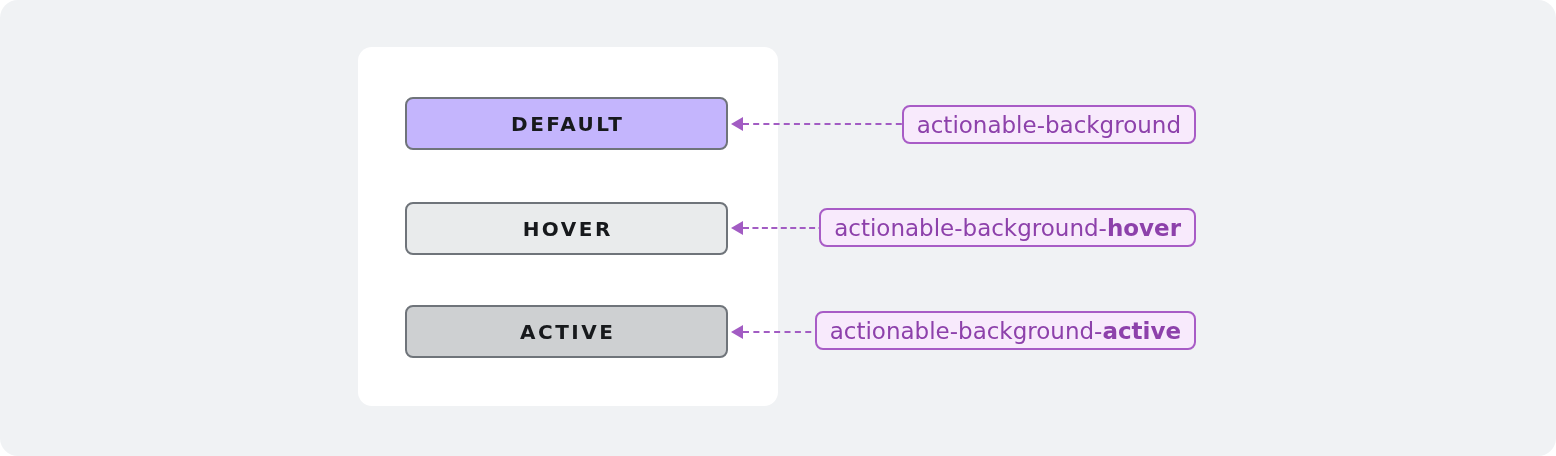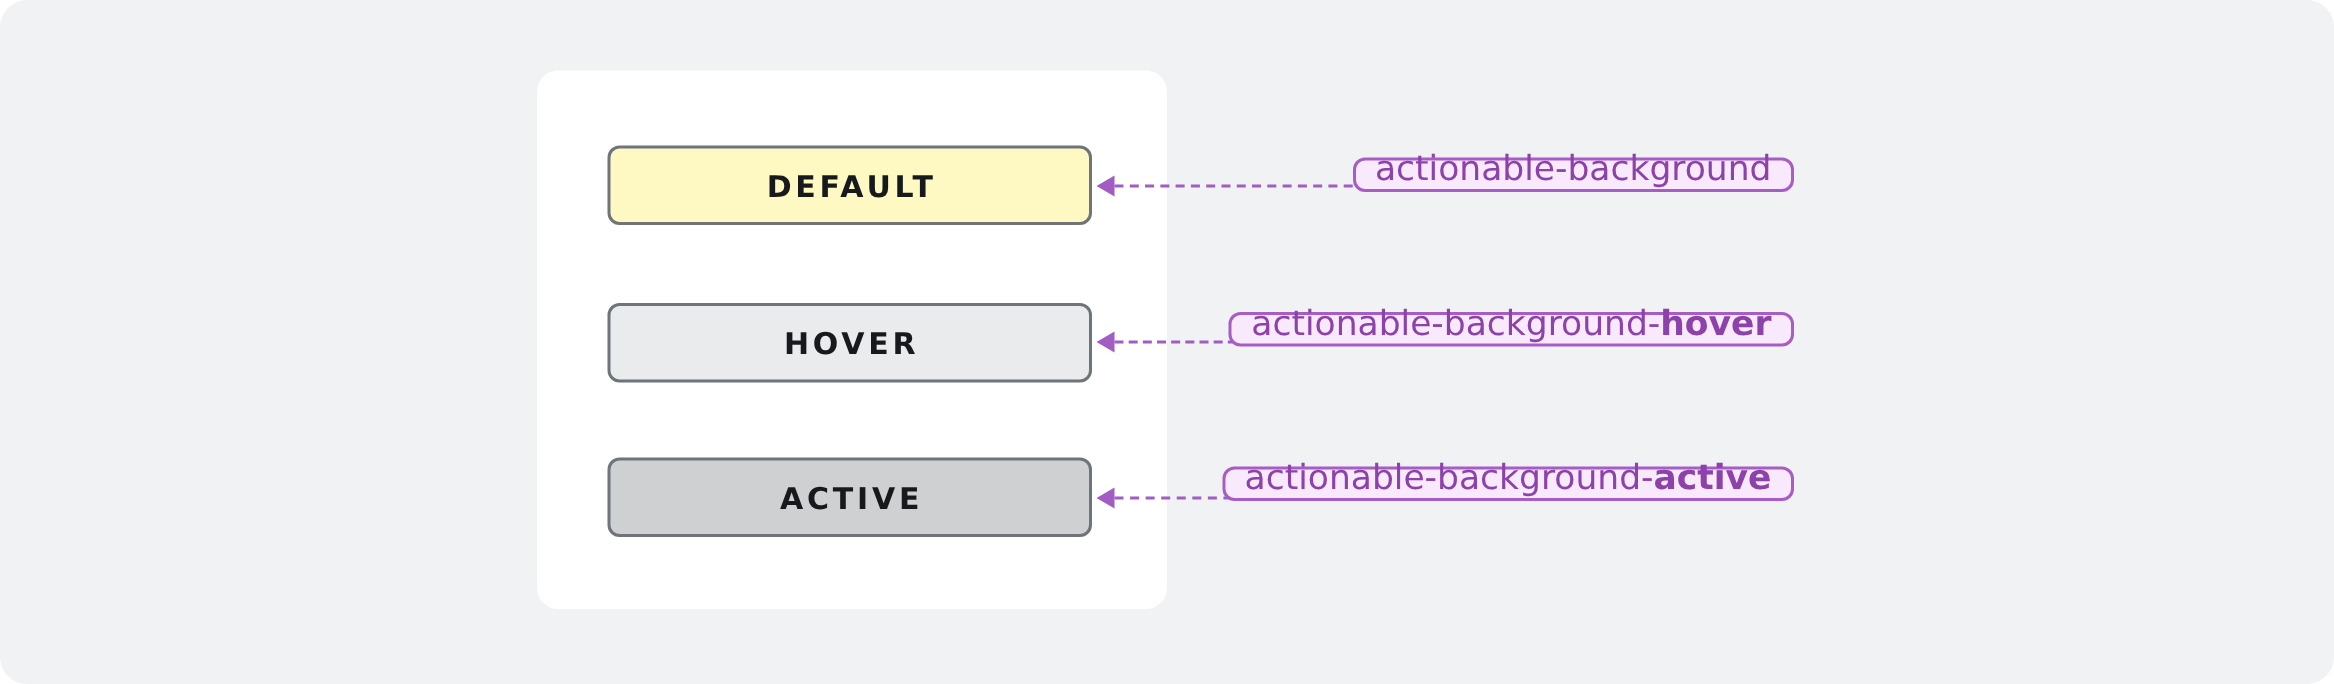--- a/index.html
+++ b/index.html
@@ -53,42 +53,42 @@
     width: 0;
     height: 0;
     border-top: 7px solid transparent;
     border-bottom: 7px solid transparent;
     border-right: 12px solid;
   }
 
   .token-badge {
     position: absolute;
     right: 360px;
-    height: 23px;
+    height: 39px;
     display: inline-flex;
-    align-items: flex-end;
+    align-items: center;
     padding: 0 13px;
     border: 2px solid;
     border-radius: 8px;
     font-size: 23px;
     white-space: nowrap;
   }
   .token-badge .token-bold { font-weight: 700; }
   .badge-1 { top: 105px; }
   .badge-2 { top: 208px; }
   .badge-3 { top: 311px; }
 </style>
 </head>
 <body>
 
 <div class="canvas" style="background: rgb(240, 242, 244);">
 
   <div class="card" style="background: rgb(255, 255, 255);"></div>
 
-  <div class="state-btn btn-default" style="background: #fef9c3; border-color: rgb(111, 116, 122); color: rgb(23, 25, 28);">
+  <div class="state-btn btn-default" style="background: #c4b5fd; border-color: rgb(111, 116, 122); color: rgb(23, 25, 28);">
     <span class="btn-label">DEFAULT</span>
   </div>
   <span class="arrow-head" style="left: 731px; top: 116.5px; border-right-color: rgb(162, 92, 195);"></span>
   <span class="arrow-line" style="left: 743px; top: 122.5px; width: 169px; border-top-color: rgb(162, 92, 195);"></span>
   <div class="token-badge badge-1" style="background: rgb(248, 234, 252); border-color: rgb(168, 92, 198); color: rgb(141, 65, 171);">
     <span>actionable-background</span>
       <span class="token-bold"></span>
   </div>
 
   <div class="state-btn btn-hover" style="background: rgb(233, 235, 236); border-color: rgb(111, 116, 122); color: rgb(23, 25, 28);">

